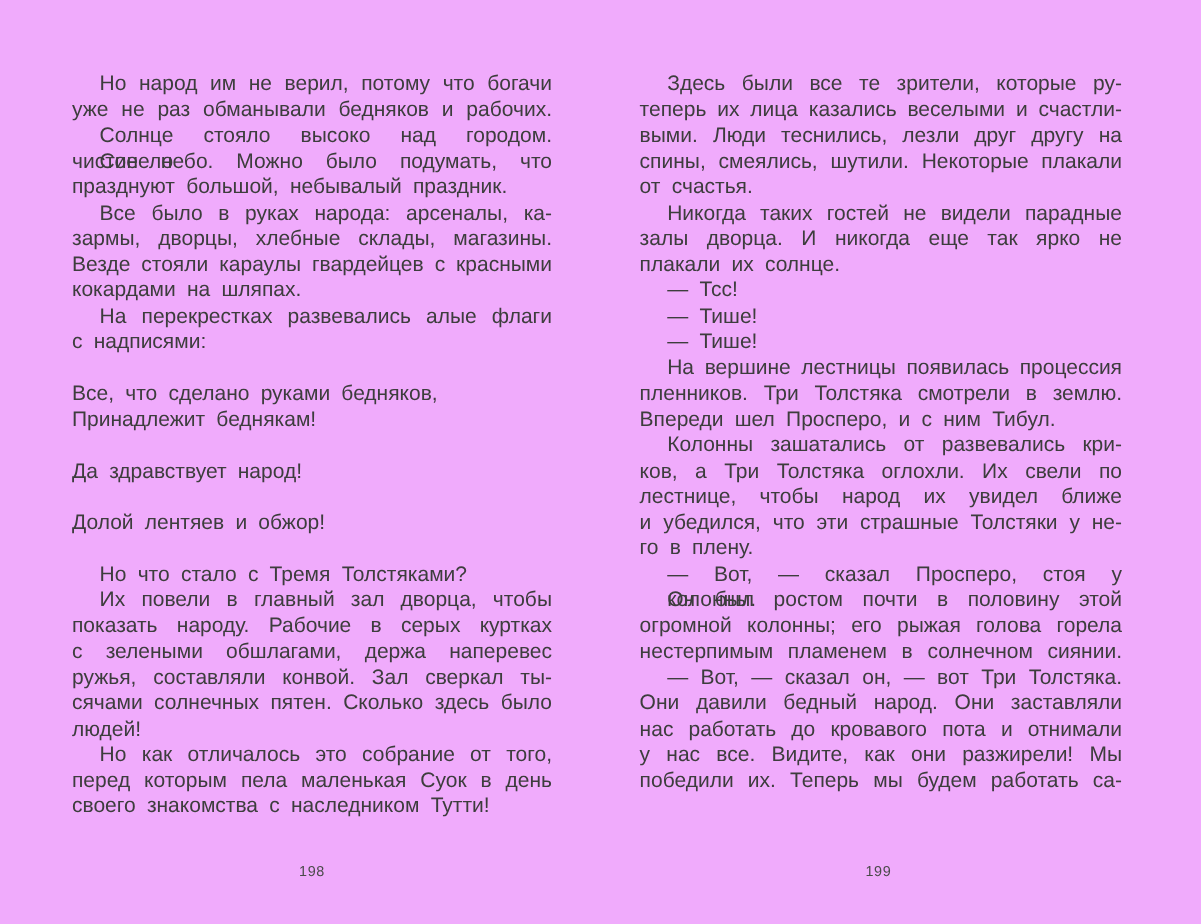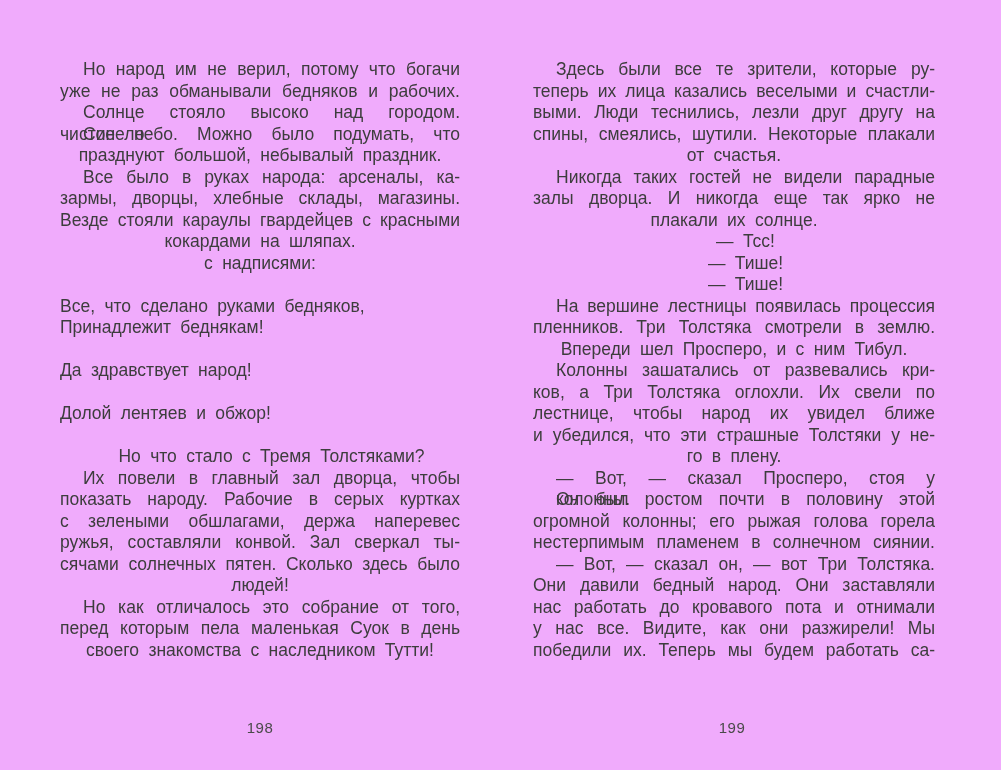--- a/index.html
+++ b/index.html
@@ -13,50 +13,51 @@
   }
   .col{position:absolute;top:59px;}
   .col.left{left:60px;width:400px;}
   .col.right{left:533px;width:402px;}
   .line{
     height:21.5px;
     line-height:21.5px;
     font-size:17.5px;
     word-spacing:4.5px;
     white-space:normal;
-    text-align:center;
+    text-align:left;
   }
   .line.j{text-align:justify;text-align-last:justify;word-spacing:3px;}
   .line.c{text-align:left;}
   .line.indent{padding-left:23px;}
   .line.b{height:21.5px;}
   .pagenum{
     position:absolute;top:719px;
     text-align:center;
-    font-size:15px;
+    font-size:12px;
     letter-spacing:0.5px;
     color:#4a4a4a;
   }
   .pagenum.left{left:60px;width:400px;}
   .pagenum.right{left:531px;width:402px;}
 </style>
 </head>
 <body>
 
 <div class="screen">
   <div class="col left">
       <div class="line j indent">Но народ им не верил, потому что богачи</div>
       <div class="line j">уже не раз обманывали бедняков и рабочих.</div>
       <div class="line j indent">Солнце стояло высоко над городом. Синело</div>
       <div class="line j">чистое небо. Можно было подумать, что</div>
       <div class="line l">празднуют большой, небывалый праздник.</div>
       <div class="line j indent">Все было в руках народа: арсеналы, ка-</div>
       <div class="line j">зармы, дворцы, хлебные склады, магазины.</div>
       <div class="line j">Везде стояли караулы гвардейцев с красными</div>
       <div class="line l">кокардами на шляпах.</div>
+      <div class="line j indent">На перекрестках развевались алые флаги</div>
       <div class="line l">с надписями:</div>
       <div class="line b"></div>
       <div class="line c">Все, что сделано руками бедняков,</div>
       <div class="line c">Принадлежит беднякам!</div>
       <div class="line b"></div>
       <div class="line c">Да здравствует народ!</div>
       <div class="line b"></div>
       <div class="line c">Долой лентяев и обжор!</div>
       <div class="line b"></div>
       <div class="line l indent">Но что стало с Тремя Толстяками?</div>

